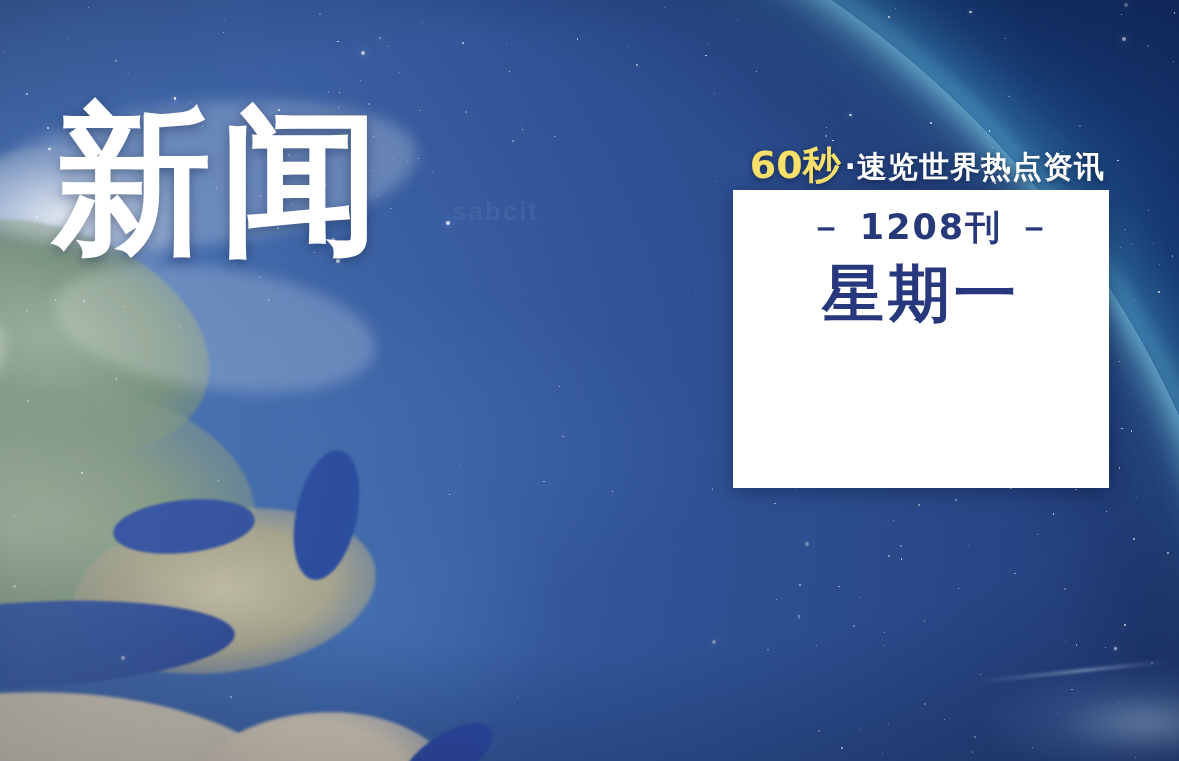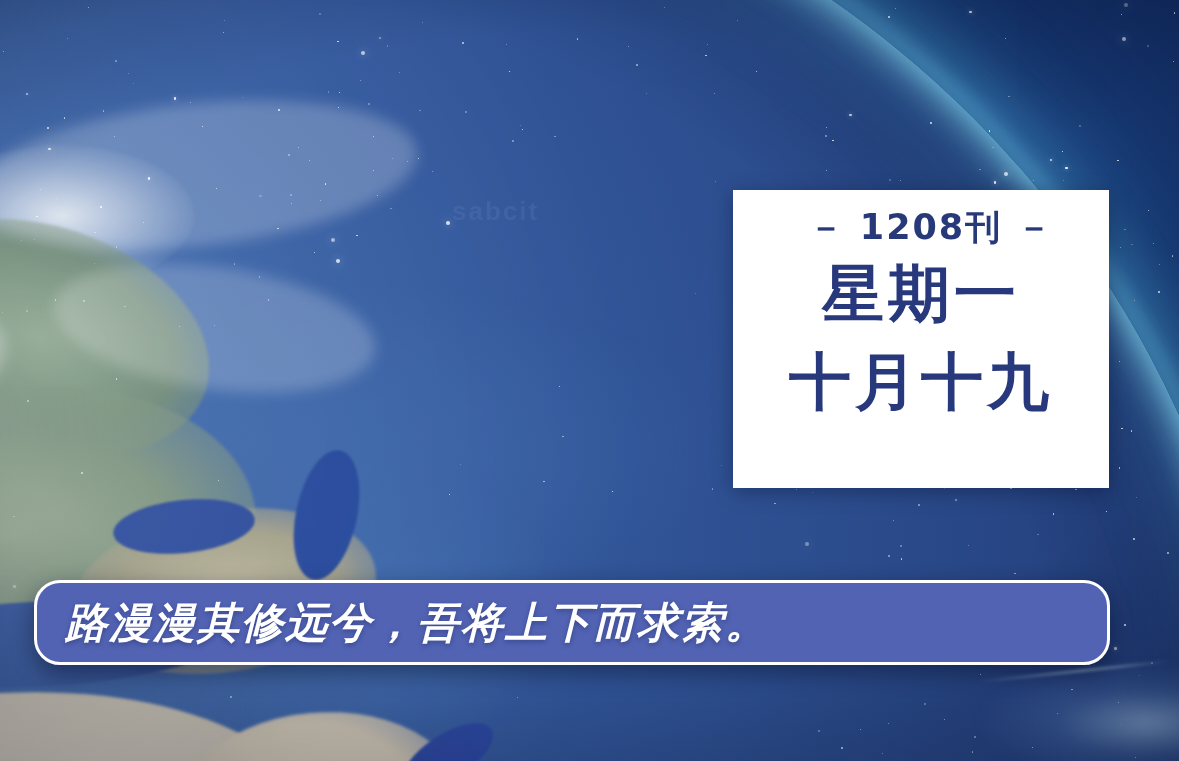--- a/index.html
+++ b/index.html
@@ -631,27 +631,27 @@
       <div class="star" style="left: 969.2px; top: 10.8px; width: 2.6px; height: 2.6px; opacity: 0.77; box-shadow: rgba(210, 232, 255, 0.8) 0px 0px 5.7px;"></div>
     </div>
   <div class="glow-flare"></div>
   <div class="flare-streak"></div>
 
   <div class="vignette"></div>
 
   <div class="watermark">sabcit</div>
 
   <div class="title-block">
+    <div class="title-line title-xinwen">新闻</div>
   </div>
 
 
+  <div class="tagline">
+    <span class="sec">60秒</span><span class="rest">·速览世界热点资讯</span>
+  </div>
 
   <div class="info-card">
     <div class="issue">－ 1208刊 －</div>
     <div class="weekday">星期一</div>
-    <div class="lunar">十月十九</div>
   </div>
 
-  <div class="quote-bar">
-    <div class="quote-text">路漫漫其修远兮，吾将上下而求索。</div>
-  </div>
 
 </div>
 
 </body></html>

